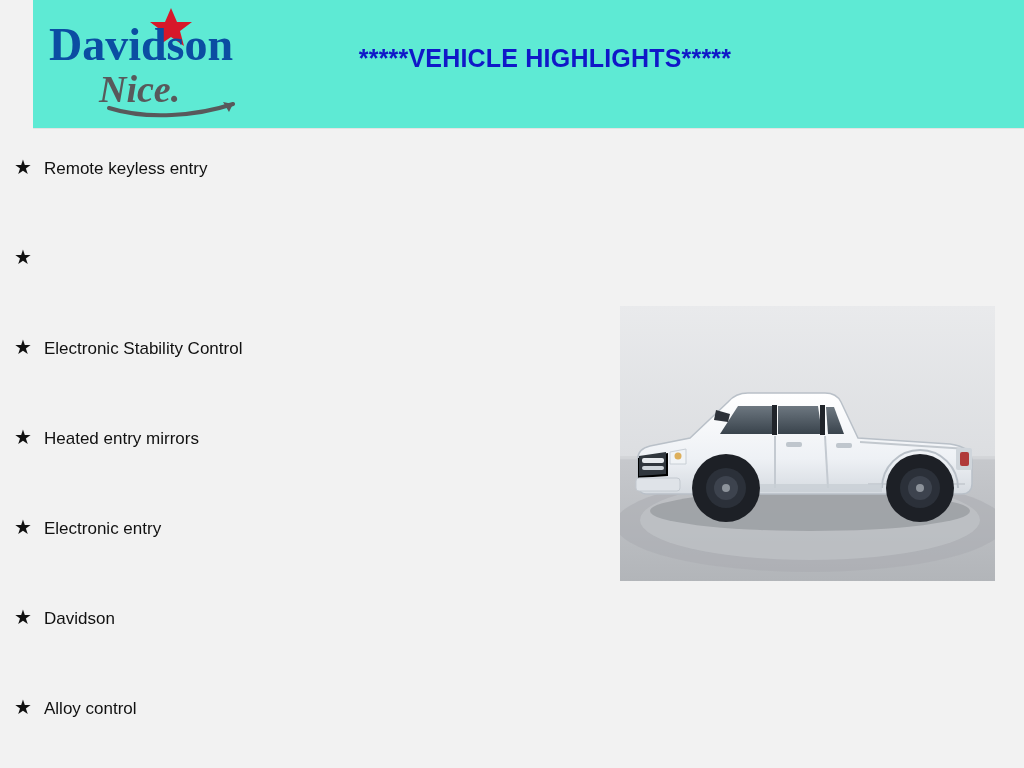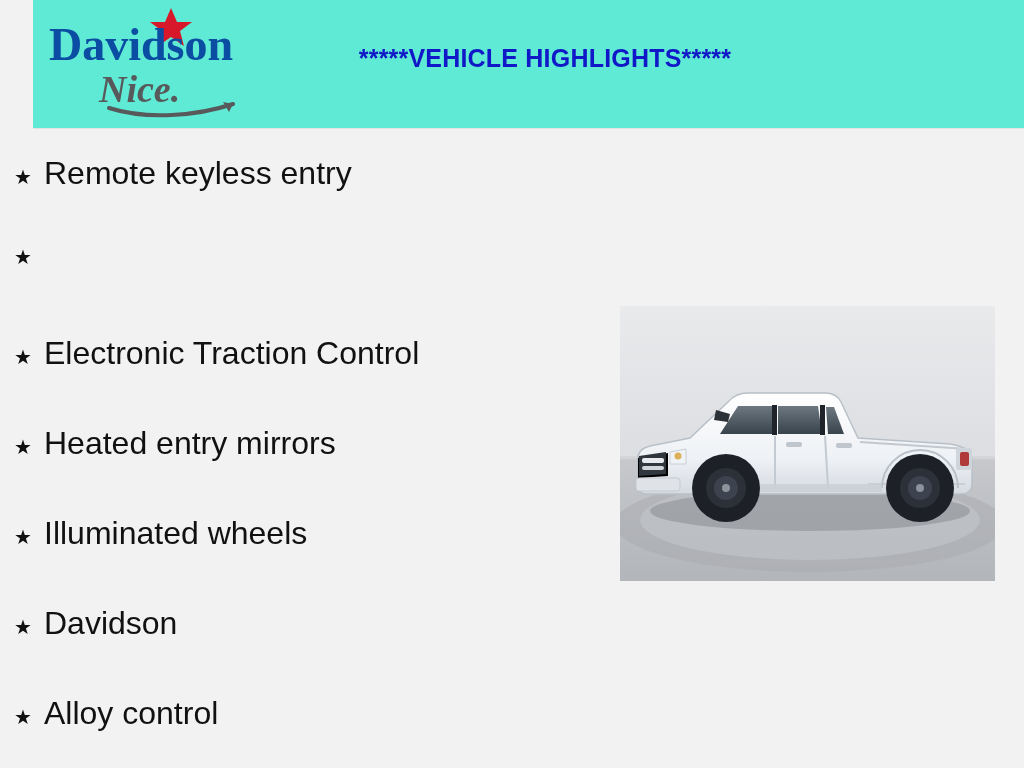--- a/index.html
+++ b/index.html
@@ -71,21 +71,21 @@
     box-sizing: border-box;
   }
   .bullet {
     font-size: 20px;
     line-height: 1;
     color: #111111;
     width: 30px;
     flex: 0 0 30px;
   }
   .feature-label {
-    font-size: 32px;
+    font-size: 17px;
     color: #111111;
     line-height: 1;
   }
 
   
   .photo {
     position: absolute;
     left: 620px;
     top: 177px;
     width: 375px;
@@ -130,31 +130,31 @@
         <span class="bullet">★</span>
         <span class="feature-label">Remote keyless entry</span>
       </div>
 
       <div class="feature">
         <span class="bullet">★</span>
       </div>
 
       <div class="feature">
         <span class="bullet">★</span>
-        <span class="feature-label">Electronic Traction Control</span>
+        <span class="feature-label">Electronic Stability Control</span>
       </div>
 
       <div class="feature">
         <span class="bullet">★</span>
         <span class="feature-label">Heated entry mirrors</span>
       </div>
 
       <div class="feature">
         <span class="bullet">★</span>
-        <span class="feature-label">Illuminated wheels</span>
+        <span class="feature-label">Electronic entry</span>
       </div>
 
       <div class="feature">
         <span class="bullet">★</span>
         <span class="feature-label">Davidson</span>
       </div>
 
       <div class="feature">
         <span class="bullet">★</span>
         <span class="feature-label">Alloy control</span>

